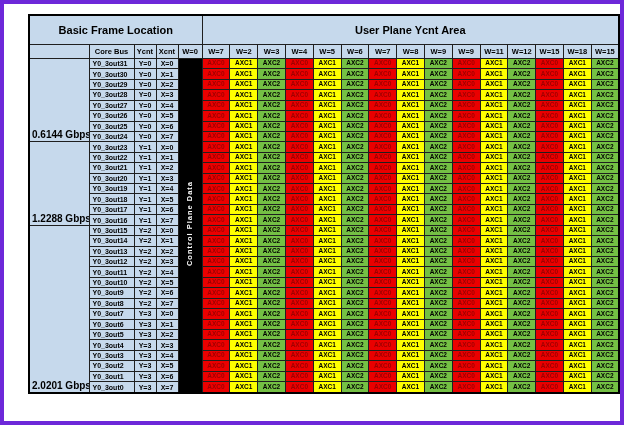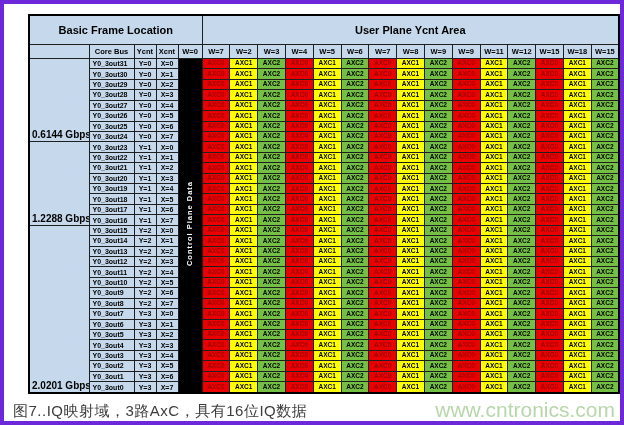--- a/index.html
+++ b/index.html
@@ -712,16 +712,14 @@
           <td class="axc" style="background: rgb(234, 0, 0); color: rgb(158, 0, 0);">AXC0</td>
           <td class="axc" style="background: rgb(255, 255, 0); color: rgb(0, 0, 0);">AXC1</td>
           <td class="axc" style="background: rgb(116, 192, 68); color: rgb(0, 0, 0);">AXC2</td>
           <td class="axc" style="background: rgb(234, 0, 0); color: rgb(158, 0, 0);">AXC0</td>
           <td class="axc" style="background: rgb(255, 255, 0); color: rgb(0, 0, 0);">AXC1</td>
           <td class="axc" style="background: rgb(116, 192, 68); color: rgb(0, 0, 0);">AXC2</td>
         </tr>
       </tbody>
   </table>
 
-  <div class="caption">图7..IQ映射域，3路AxC，具有16位IQ数据</div>
-  <a class="watermark">www.cntronics.com</a>
 
 </div>
 
 </body></html>

